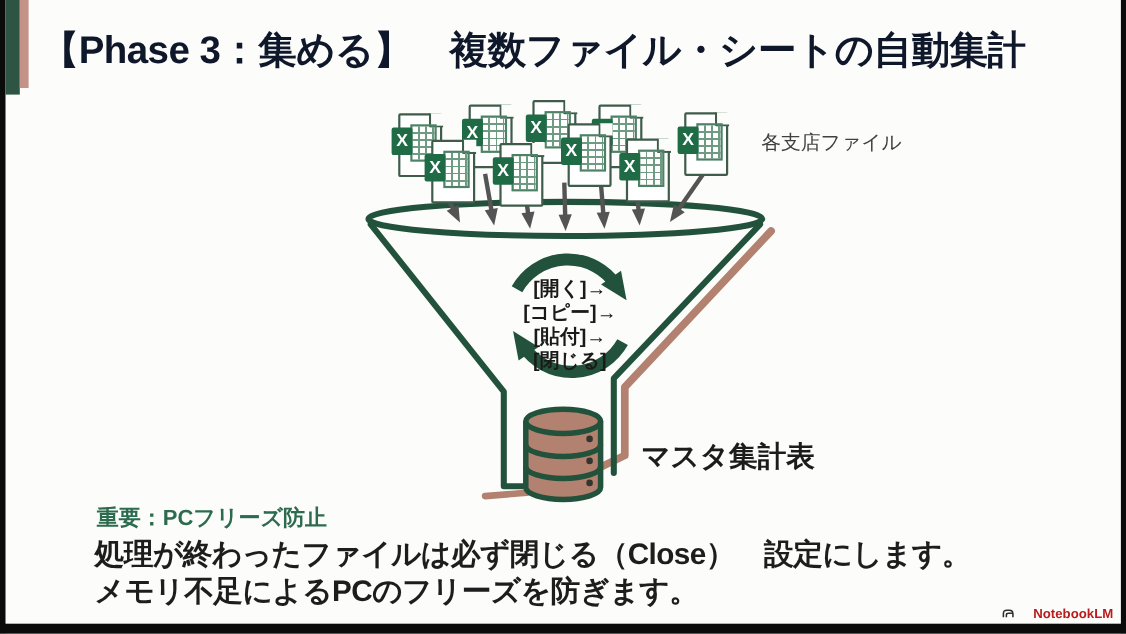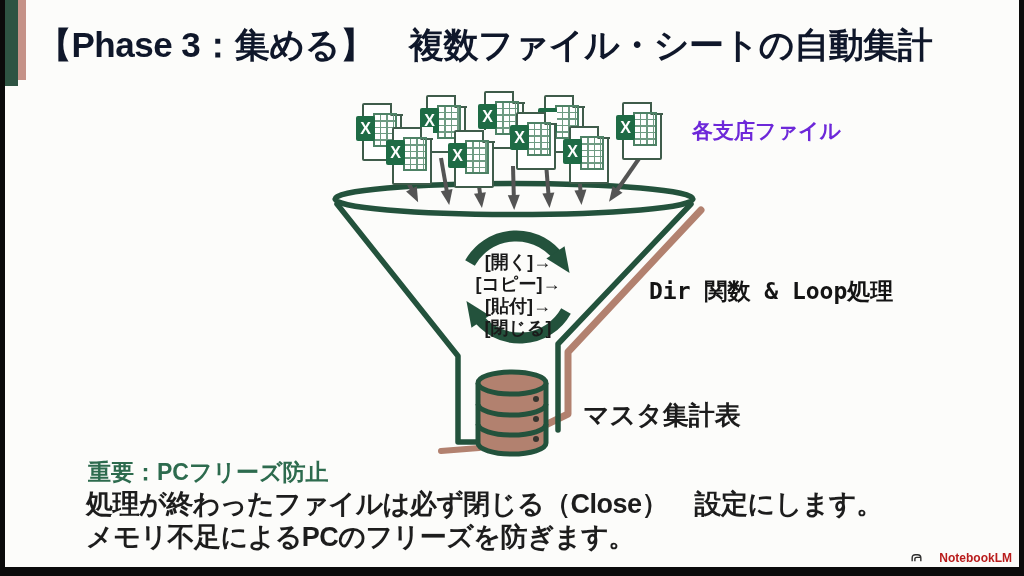--- a/index.html
+++ b/index.html
@@ -9,29 +9,29 @@
   
   #edge-left{left:0;top:0;width:5px;height:576px;background:#0b0b0b;}
   #edge-right{right:0;top:0;width:5px;height:576px;background:#0b0b0b;}
   #edge-bottom{left:0;bottom:0;width:1024px;height:9px;background:#0b0b0b;}
   
   #bar-green{left:5px;top:0;width:13px;height:86px;background:#2e5443;}
   #bar-pink{left:18px;top:0;width:8px;height:80px;background:#c59288;}
   #slide-title{left:37px;top:22px;font-size:35px;font-weight:800;color:#0f172a;
                letter-spacing:-0.5px;white-space:nowrap;}
   
-  #label-files{left:692px;top:117px;font-size:21px;font-weight:700;color:#6d28d9;white-space:nowrap;}
+  #label-files{left:692px;top:117px;font-size:18px;font-weight:400;color:#404040;white-space:nowrap;}
   #label-process{left:649px;top:276px;font-size:23px;font-weight:600;color:#141414;
                  font-family:"DejaVu Sans Mono","Liberation Mono",monospace;white-space:nowrap;}
   #label-output{left:583px;top:398px;font-size:26px;font-weight:800;color:#1c1c1c;white-space:nowrap;}
   
   #loop-steps{left:438px;top:251px;width:160px;text-align:center;z-index:4;}
   #loop-steps div{font-size:18px;line-height:22px;font-weight:800;color:#1a1a1a;white-space:nowrap;}
   
-  #note-heading{left:88px;top:457px;font-size:23px;font-weight:800;color:#2d6b4e;white-space:nowrap;}
+  #note-heading{left:88px;top:457px;font-size:20px;font-weight:800;color:#2d6b4e;white-space:nowrap;}
   #note-line1{left:86px;top:486px;font-size:27px;font-weight:800;color:#1d1d1d;white-space:nowrap;letter-spacing:-0.5px;}
   #note-line2{left:86px;top:519px;font-size:27px;font-weight:800;color:#1d1d1d;white-space:nowrap;letter-spacing:-0.5px;}
   
   #watermark{right:12px;top:551px;display:flex;align-items:center;gap:16px;color:#b91c1c;
              font-size:12px;font-weight:600;}
   
   #icon-layer{left:0;top:0;width:1024px;height:576px;z-index:3;pointer-events:none;}
   .xl{position:absolute;width:46px;height:58px;}
   .xl .page{position:absolute;left:6px;top:0;right:0;bottom:0;background:#fff;
             border:2.5px solid #3f5c4b;border-radius:2px;}
@@ -166,21 +166,20 @@
 
   <div id="edge-left" class="abs"></div>
   <div id="edge-right" class="abs"></div>
   <div id="edge-bottom" class="abs"></div>
 
   <div id="bar-green" class="abs"></div>
   <div id="bar-pink" class="abs"></div>
   <div id="slide-title" class="abs">【Phase 3：集める】　複数ファイル・シートの自動集計</div>
 
   <div id="label-files" class="abs">各支店ファイル</div>
-  <div id="label-process" class="abs">Dir 関数 &amp; Loop処理</div>
   <div id="loop-steps" class="abs">
     <div>[開く]→</div>
     <div>[コピー]→</div>
     <div>[貼付]→</div>
     <div>[閉じる]</div>
   </div>
 
   <div id="label-output" class="abs">マスタ集計表</div>
 
   <div id="note-heading" class="abs">重要：PCフリーズ防止</div>

